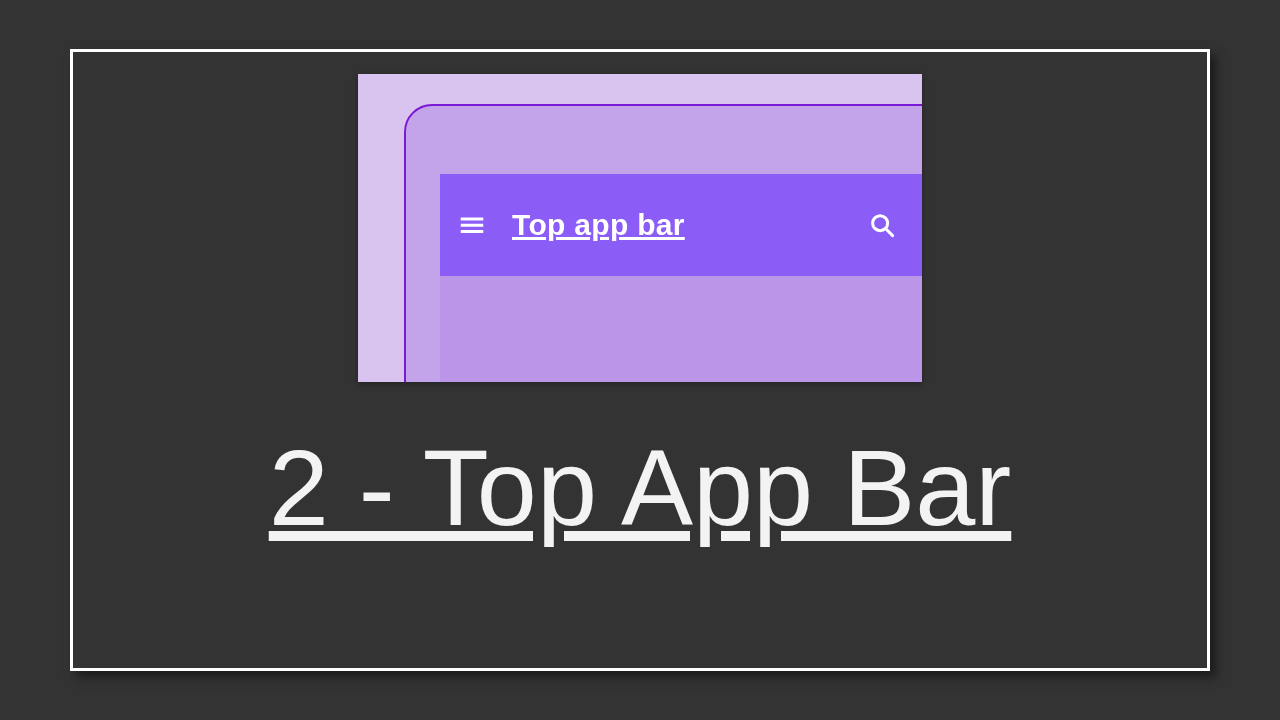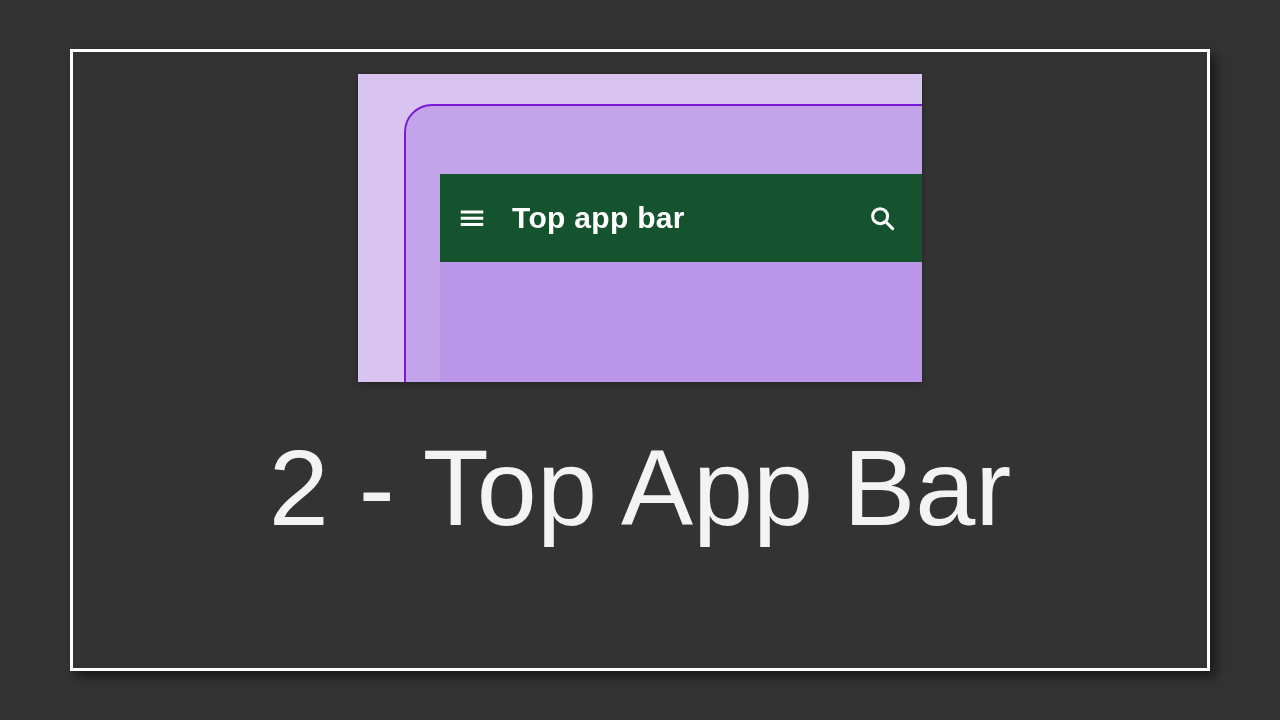--- a/index.html
+++ b/index.html
@@ -37,26 +37,27 @@
     bottom: -60px;
     border: 2px solid #7a18d6;
     border-radius: 28px;
     background: #c3a3ea;
   }
   .app-bar {
     position: absolute;
     left: 82px;
     top: 100px;
     right: 0;
-    height: 88px;
-    background: #14532d;
+    height: 102px;
+    background: #8b5cf6;
     display: flex;
     align-items: center;
     color: #fff;
     padding: 0 18px 0 10px;
+    text-decoration: underline;
   }
   .app-bar .menu-btn {
     width: 44px;
     height: 44px;
     display: flex;
     align-items: center;
     justify-content: center;
     cursor: pointer;
   }
   .app-bar .title {
@@ -92,20 +93,21 @@
     font-size: 50px;
     letter-spacing: 0.5px;
     font-weight: 300;
   }
   .heading-main {
     font-size: 108px;
     line-height: 1.15;
     font-weight: 200;
     letter-spacing: 0px;
     margin-top: 4px;
+    text-decoration: underline;
   }
 </style>
 </head>
 <body>
 
 <div class="frame">
 
   <div class="preview">
     <div class="device-outline"></div>
     <div class="content-area"></div>

